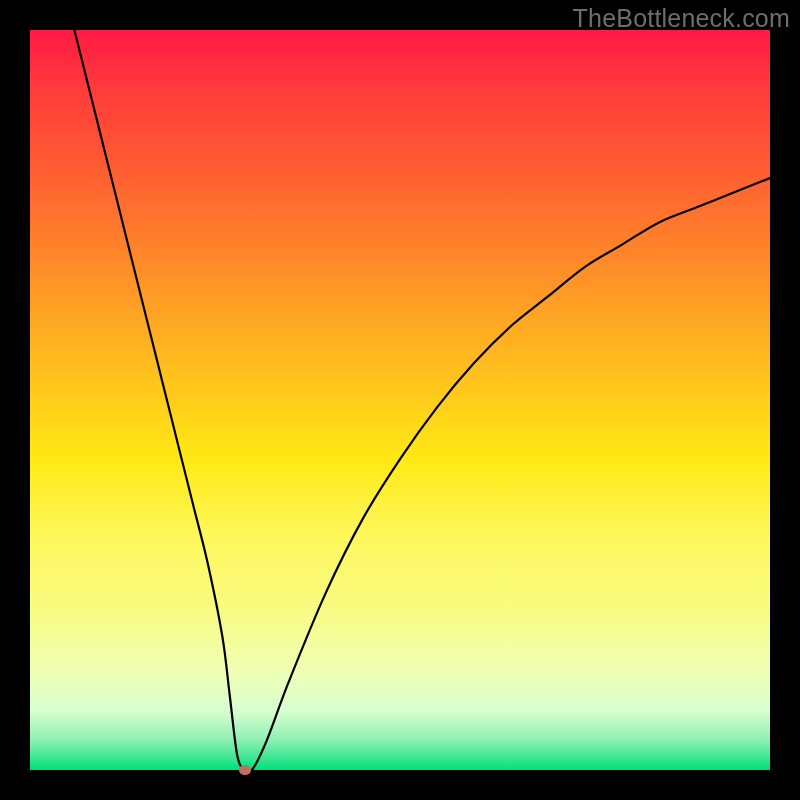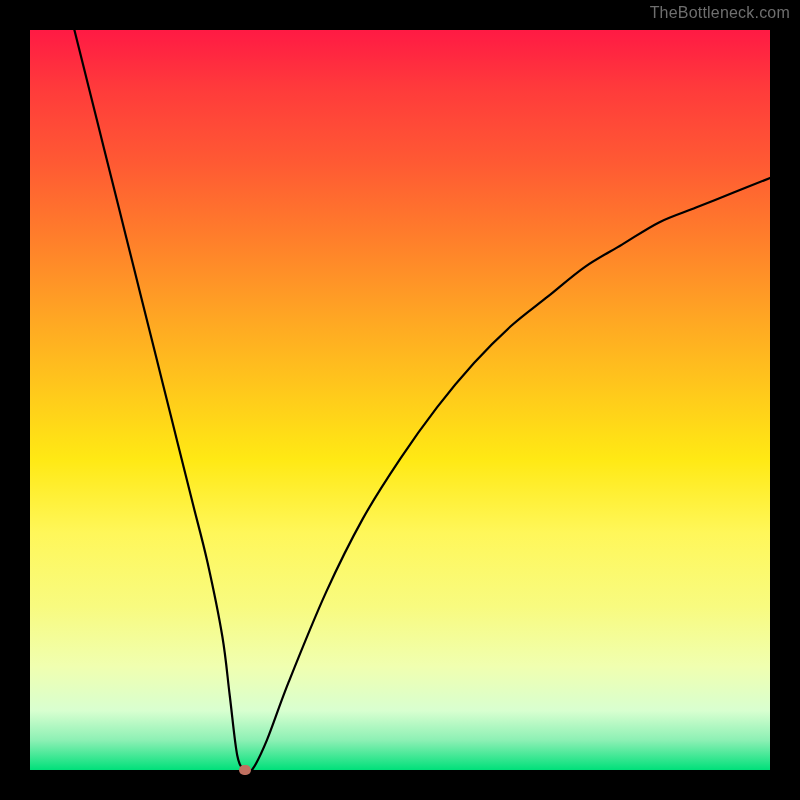--- a/index.html
+++ b/index.html
@@ -44,21 +44,21 @@
     height: 10px;
     background: #c07060;
     border-radius: 5px;
     transform: translate(-50%, -50%);
   }
   .watermark {
     position: absolute;
     top: 4px;
     right: 10px;
     font-family: Arial, Helvetica, sans-serif;
-    font-size: 16px;
+    font-size: 25px;
     color: #6e6e6e;
     letter-spacing: 0.2px;
   }
 </style>
 </head>
 <body>
 
 <div class="frame">
 
   <div class="plot-area">

